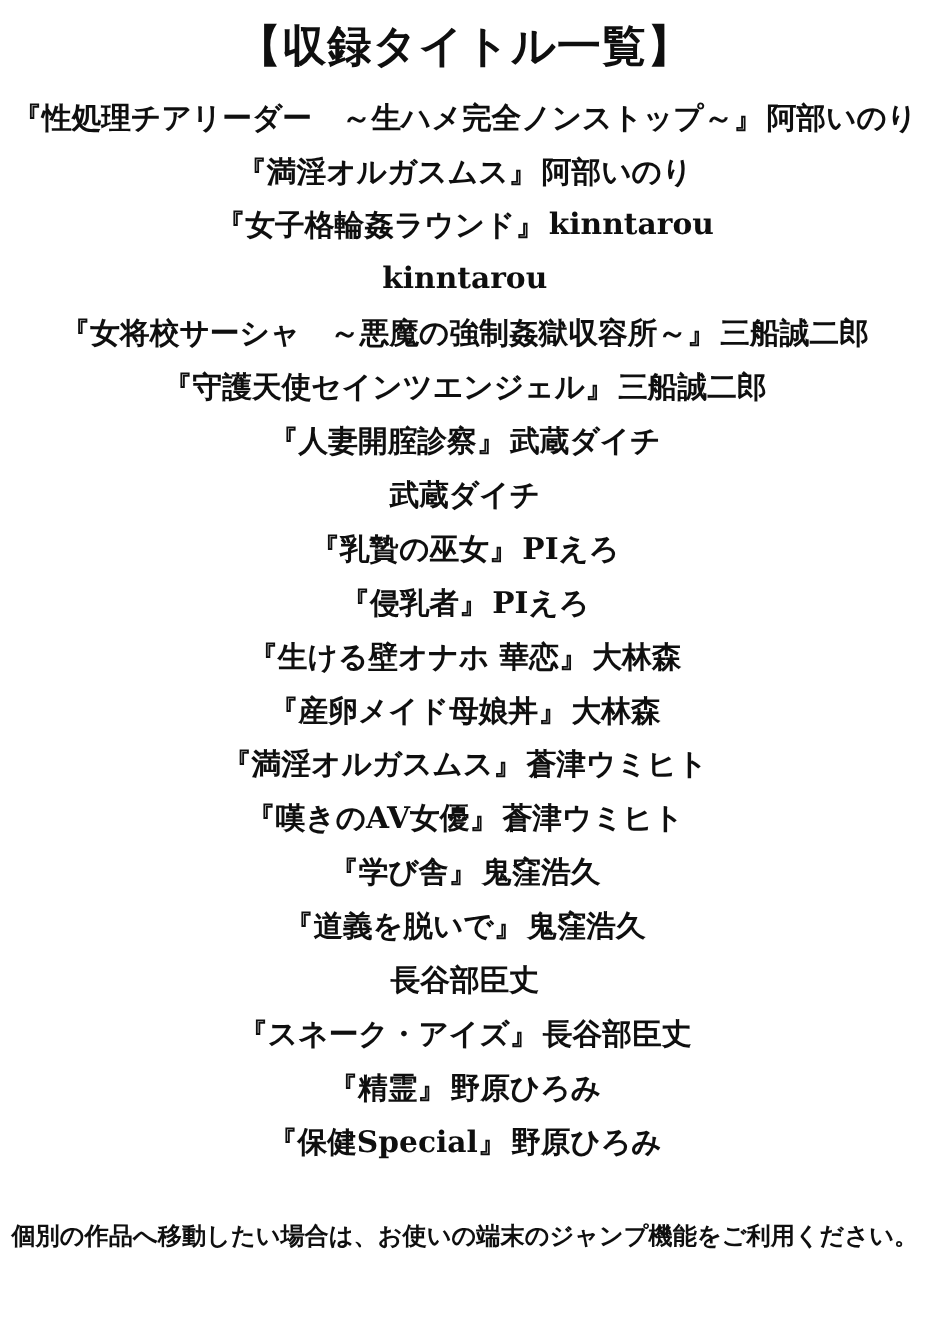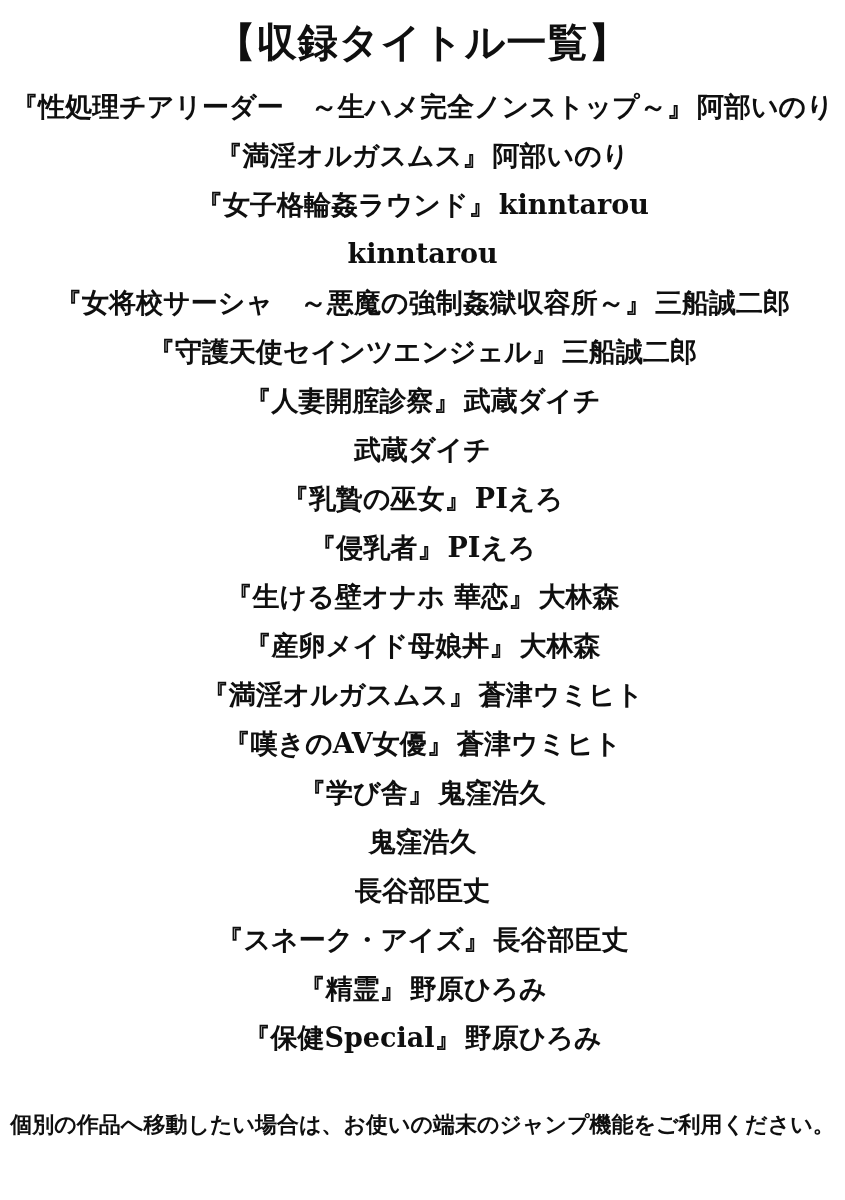--- a/index.html
+++ b/index.html
@@ -112,20 +112,21 @@
     </div>
     <div class="toc-row">
       <span class="work-title">『嘆きのAV女優』</span>
         <span>蒼津ウミヒト</span>
     </div>
     <div class="toc-row">
       <span class="work-title">『学び舎』</span>
         <span>鬼窪浩久</span>
     </div>
     <div class="toc-row">
+      <span class="work-title">『道義を脱いで』</span>
         <span>鬼窪浩久</span>
     </div>
     <div class="toc-row">
         <span>長谷部臣丈</span>
     </div>
     <div class="toc-row">
       <span class="work-title">『スネーク・アイズ』</span>
         <span>長谷部臣丈</span>
     </div>
     <div class="toc-row">

